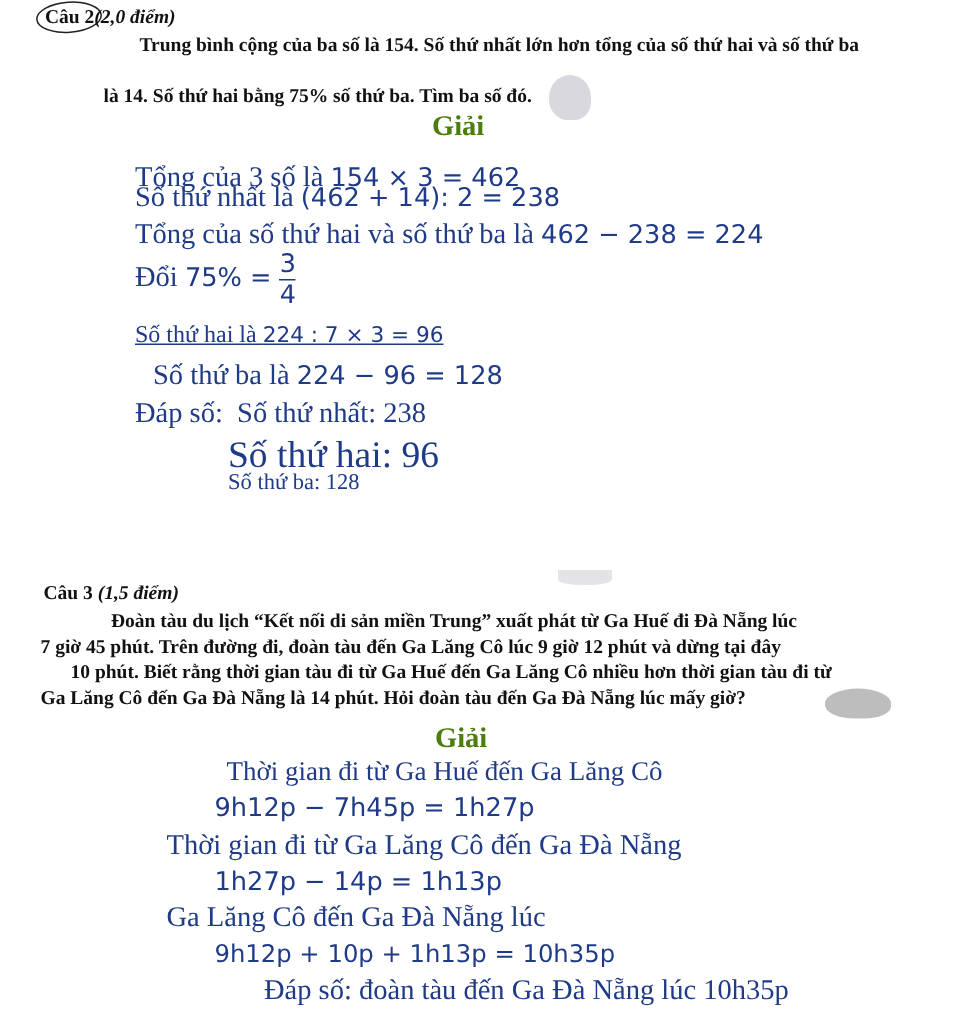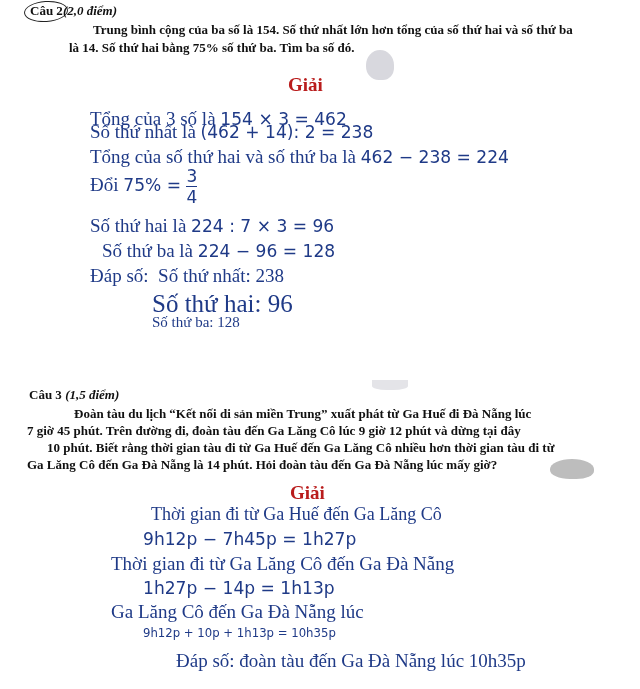--- a/index.html
+++ b/index.html
@@ -1,39 +1,39 @@
 <!DOCTYPE html>
 <html><head>
 <meta charset="utf-8">
 <style>
   html, body { margin:0; padding:0; background:#ffffff; }
   body { width:640px; height:689px; position:relative; overflow:hidden; }
   .abs { position:absolute; white-space:nowrap; }
   .q-head { font-family:"Liberation Serif", serif; font-weight:bold; font-size:13px; color:#111; }
   .q-head .pts { font-style:italic; }
   .q-text { font-family:"Liberation Serif", serif; font-weight:bold; font-size:13px; color:#111; line-height:16.5px; }
-  .giai { font-family:"Liberation Serif", serif; font-weight:bold; color:#b91c1c; }
+  .giai { font-family:"Liberation Serif", serif; font-weight:bold; color:#4d7c0f; }
   .sol { font-family:"Liberation Serif", serif; color:#1f3a87; }
   .sol .m { font-family:"DejaVu Sans", sans-serif; font-size:0.9em; }
   .circle { position:absolute; border:1.5px solid #222; border-radius:50%; }
   .blot { position:absolute; background:#d8d8de; border-radius:50% 50% 40% 45%; }
   .frac { display:inline-block; vertical-align:middle; text-align:center; font-family:"DejaVu Sans", sans-serif; font-size:17px; line-height:18px; }
   .frac .num { display:block; }
   .frac .bar { display:block; border-top:1.5px solid #1f3a87; margin:1px 0; }
   .frac .den { display:block; }
 </style>
 </head>
 <body>
 
 <div class="circle" style="left:24px;top:1px;width:42px;height:19px;transform:rotate(-4deg);"></div>
 <div class="abs q-head" style="left:30px;top:3px;">
   <span>Câu 2</span><span class="pts">(2,0 điểm)</span>
 </div>
 <div class="abs q-text" style="left:73px;top:22px;margin-left:20px;">Trung bình cộng của ba số là 154. Số thứ nhất lớn hơn tổng của số thứ hai và số thứ ba</div>
-<div class="abs q-text" style="left:29px;top:40px;padding-left:40px;">là 14. Số thứ hai bằng 75% số thứ ba. Tìm ba số đó.</div>
+<div class="abs q-text" style="left:29px;top:56px;padding-left:40px;">là 14. Số thứ hai bằng 75% số thứ ba. Tìm ba số đó.</div>
 <div class="blot" style="left:366px;top:50px;width:28px;height:30px;"></div>
 
 <div class="abs giai" style="left:288px;top:74px;font-size:19px;">Giải</div>
 
 <div class="abs sol" style="left:90px;top:108px;font-size:19px;">
   <span>Tổng của 3 số là </span><span class="m">154 × 3 = 462</span>
 </div>
 <div class="abs sol" style="left:90px;top:121px;font-size:19px;">
   <span>Số thứ nhất là </span><span class="m">(462 + 14): 2 = 238</span>
 </div>
@@ -41,21 +41,21 @@
   <span>Tổng của số thứ hai và số thứ ba là </span><span class="m">462 − 238 = 224</span>
 </div>
 <div class="abs sol" style="left:90px;top:167px;font-size:19px;">
   <span>Đổi </span><span class="m">75% = </span>
   <span class="frac">
     <span class="num">3</span>
     <span class="bar"></span>
     <span class="den">4</span>
   </span>
 </div>
-<div class="abs sol" style="left:90px;top:215px;font-size:19px;">
+<div class="abs sol" style="left:90px;top:215px;font-size:16px;text-decoration:underline;">
   <span>Số thứ hai là </span><span class="m">224 : 7 × 3 = 96</span>
 </div>
 <div class="abs sol" style="left:90px;top:240px;font-size:19px;margin-left:12px;">
   <span>Số thứ ba là </span><span class="m">224 − 96 = 128</span>
 </div>
 <div class="abs sol" style="left:90px;top:265px;font-size:19px;">
   <span>Đáp số:</span>&nbsp; <span>Số thứ nhất: 238</span>
 </div>
 <div class="abs sol" style="left:152px;top:290px;font-size:25px;">Số thứ hai: 96</div>
 <div class="abs sol" style="left:152px;top:314px;font-size:15px;">Số thứ ba: 128</div>
@@ -70,14 +70,14 @@
 <div class="abs q-text" style="left:27px;top:457px;">Ga Lăng Cô đến Ga Đà Nẵng là 14 phút. Hỏi đoàn tàu đến Ga Đà Nẵng lúc mấy giờ?</div>
 <div class="blot" style="left:550px;top:459px;width:44px;height:20px;background:#bdbdbd;"></div>
 
 <div class="abs giai" style="left:290px;top:482px;font-size:19px;">Giải</div>
 
 <div class="abs sol" style="left:111px;top:504px;font-size:18px;margin-left:40px;">Thời gian đi từ Ga Huế đến Ga Lăng Cô</div>
 <div class="abs sol m-line" style="left:143px;top:528px;font-size:19px;"><span class="m">9h12p − 7h45p = 1h27p</span></div>
 <div class="abs sol" style="left:111px;top:553px;font-size:19px;">Thời gian đi từ Ga Lăng Cô đến Ga Đà Nẵng</div>
 <div class="abs sol" style="left:143px;top:577px;font-size:19px;"><span class="m">1h27p − 14p = 1h13p</span></div>
 <div class="abs sol" style="left:111px;top:601px;font-size:19px;">Ga Lăng Cô đến Ga Đà Nẵng lúc</div>
-<div class="abs sol" style="left:143px;top:625px;font-size:13px;"><span class="m">9h12p + 10p + 1h13p = 10h35p</span></div>
+<div class="abs sol" style="left:143px;top:625px;font-size:18px;"><span class="m">9h12p + 10p + 1h13p = 10h35p</span></div>
 <div class="abs sol" style="left:176px;top:650px;font-size:19px;">Đáp số: đoàn tàu đến Ga Đà Nẵng lúc 10h35p</div>
 
 </body></html>

